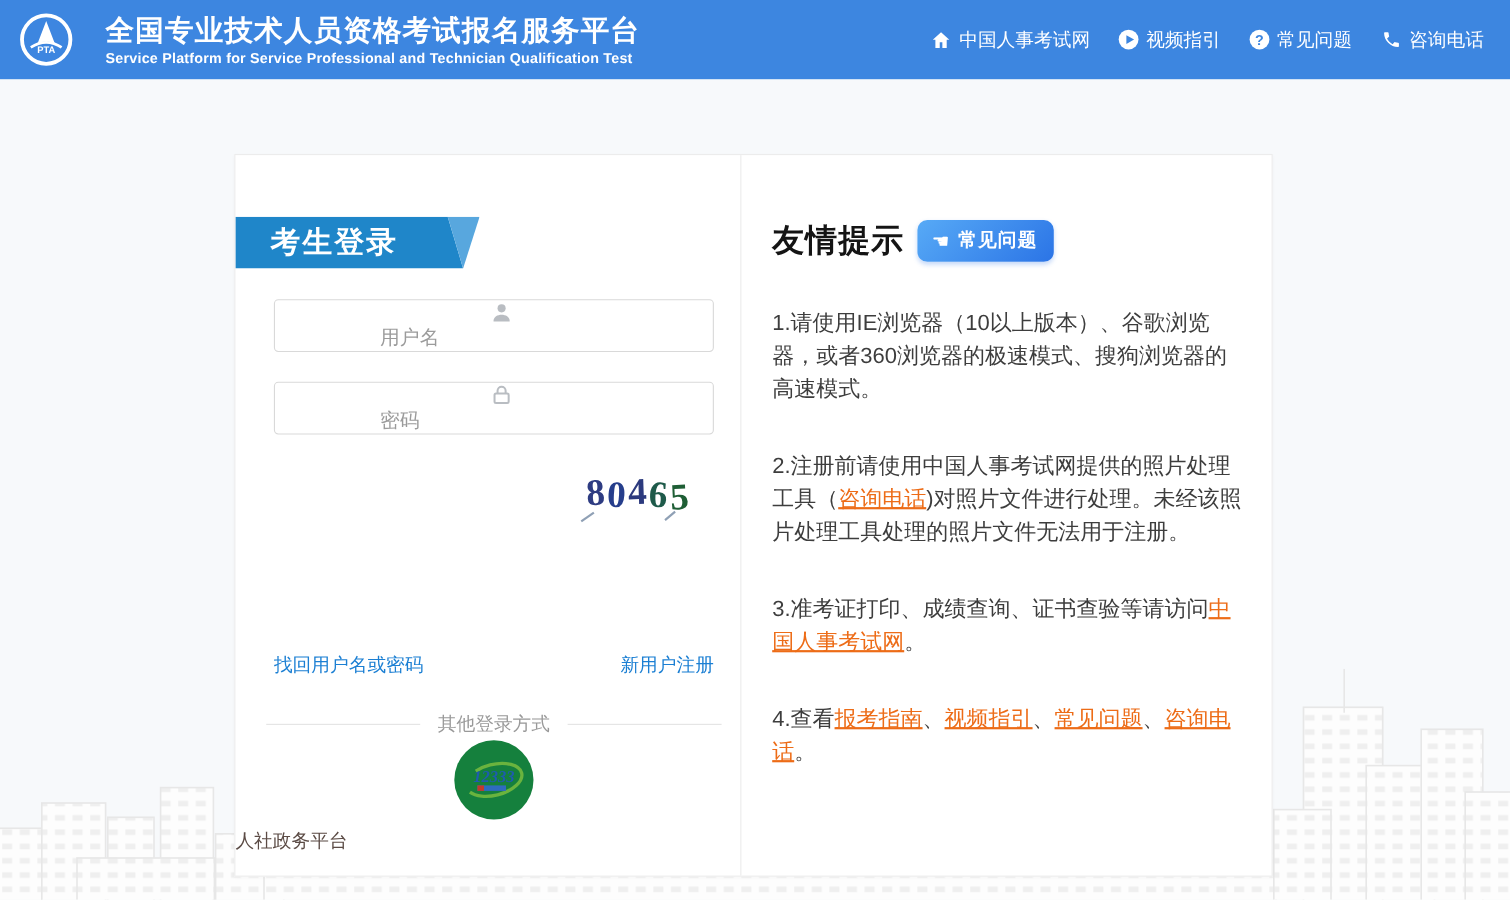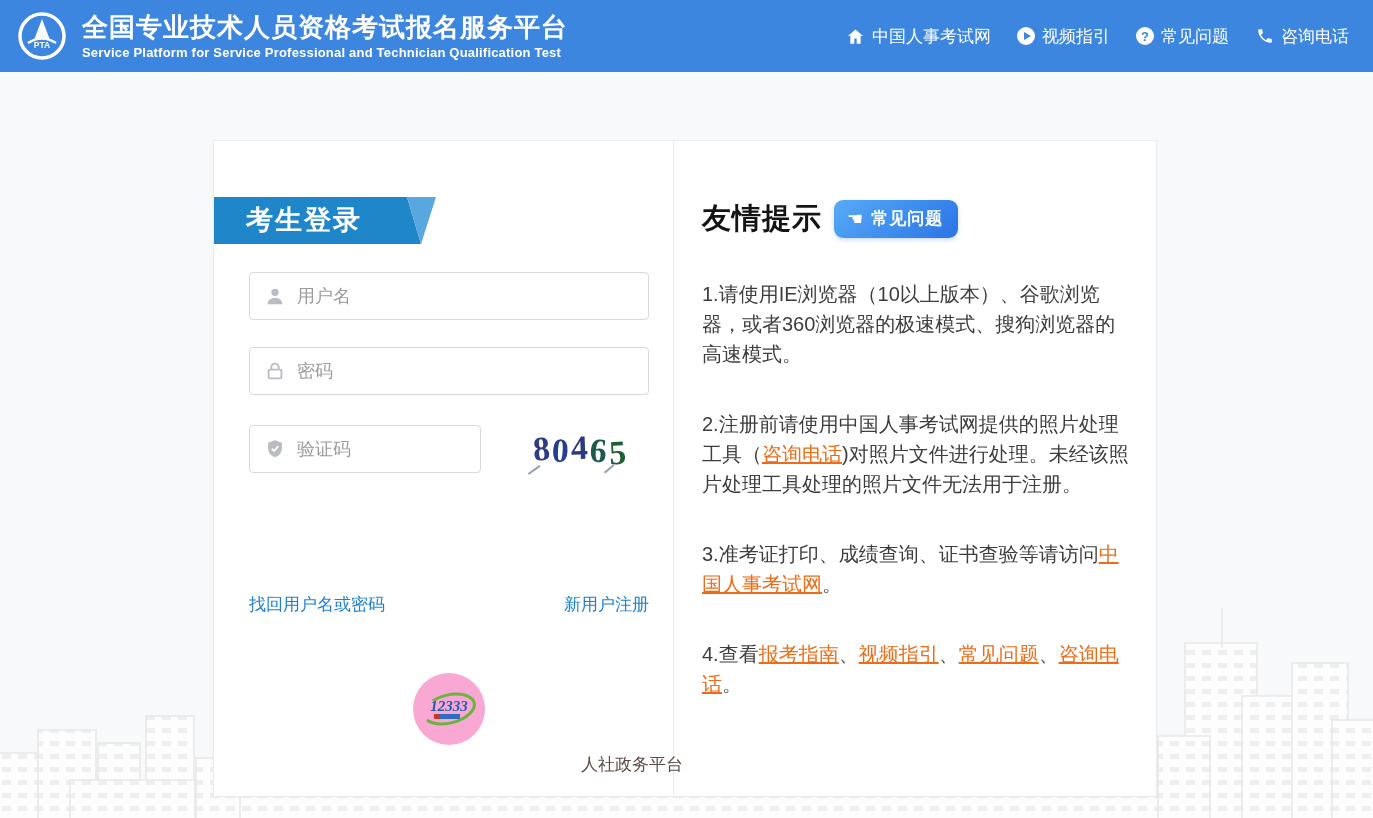--- a/index.html
+++ b/index.html
@@ -16,21 +16,21 @@
     z-index:0; pointer-events:none;
   }
 
   
   .header {
     position:absolute; left:0; top:0; width:1373px; height:72px;
     background:#3d86e0; z-index:5;
     display:flex; align-items:center;
   }
   .logo-wrap { margin-left:16px; width:52px; height:52px; flex:0 0 auto; }
-  .title-block { margin-left:14px; color:#fff; }
+  .title-block { margin-left:28px; color:#fff; }
   .title-cn { font-size:26px; font-weight:bold; letter-spacing:1px; line-height:30px; }
   .title-en { font-size:13px; font-weight:bold; margin-top:3px; letter-spacing:0.2px; }
   .header-nav { margin-left:auto; margin-right:24px; display:flex; align-items:center; gap:26px; }
   .nav-item { display:flex; align-items:center; gap:7px; color:#fff; font-size:17px; cursor:pointer; white-space:nowrap; }
   .nav-icon { width:19px; height:19px; display:inline-flex; align-items:center; justify-content:center; }
   .disc { width:18px; height:18px; border-radius:50%; background:#fff; display:inline-flex; align-items:center; justify-content:center; }
   .disc .tri { width:0; height:0; border-left:7px solid #3d86e0; border-top:4.5px solid transparent; border-bottom:4.5px solid transparent; margin-left:2px; }
   .disc .qm { color:#3d86e0; font-size:13px; font-weight:bold; line-height:1; }
 
   
@@ -48,21 +48,21 @@
   .banner svg { position:absolute; left:0; top:0; }
   .banner-text {
     position:absolute; left:32px; top:0; height:47px; line-height:47px;
     color:#fff; font-size:27px; font-weight:bold; letter-spacing:2px;
   }
 
   
   .field {
     position:absolute; left:35px; width:400px; height:48px;
     border:1px solid #d9d9d9; border-radius:4px; background:#fff;
-    display:flex; align-items:center; padding-left:14px;
+    display:flex; align-items:center; padding-left:14px;flex-direction:column;
   }
   .field input {
     border:none; outline:none; flex:1; font-size:18px; color:#333;
     font-family:"Liberation Sans","DejaVu Sans",sans-serif;
     margin-left:11px; background:transparent; height:40px;
   }
   .field input::placeholder { color:#9b9b9b; }
   .f-user { top:131px; }
   .f-pass { top:206px; }
   .f-captcha { top:284px; width:232px; }
@@ -98,25 +98,25 @@
     position:absolute; left:28px; top:506px; width:414px;
     display:flex; align-items:center; gap:16px;
     color:#999; font-size:17px;
   }
   .other-divider::before, .other-divider::after {
     content:""; flex:1; height:1px; background:#e3e3e3;
   }
 
   .gov-logo {
     position:absolute; left:199px; top:532px; width:72px; height:72px;
-    border-radius:50%; background:#f9a8d4; cursor:pointer;
+    border-radius:50%; background:#15803d; cursor:pointer;
     display:flex; align-items:center; justify-content:center;
   }
   .gov-label {
-    position:absolute; left:0; top:612px; width:469px; text-align:right;
+    position:absolute; left:0; top:612px; width:469px; text-align:left;
     color:#5b4b45; font-size:17px;
   }
 
   
   .tips-header { display:flex; align-items:center; gap:12px; }
   .tips-title { font-size:29px; font-weight:bold; color:#141414; letter-spacing:1px; }
   .faq-badge {
     display:inline-flex; align-items:center; gap:8px;
     background:linear-gradient(135deg,#57aaf6 0%,#2b74e6 100%);
     border-radius:9px; padding:7px 15px 8px 13px; cursor:pointer;
@@ -229,44 +229,38 @@
     <div class="field f-pass">
       <span class="field-icon">
         <svg viewBox="0 0 24 24" width="22" height="22" fill="none" stroke="#b9bdc2" stroke-width="2">
           <rect x="5" y="10.5" width="14" height="9.5" rx="1.5"></rect>
             <path d="M8 10.5V8a4 4 0 018 0v2.5"></path>
         </svg>
       </span>
       <input type="password" placeholder="密码" style="">
     </div>
 
-    <div class="field f-captcha">
-      <span class="field-icon">
-        <svg viewBox="0 0 24 24" width="22" height="22">
-            <path d="M12 2.5l7.5 2.8v6.2c0 4.8-3.2 8-7.5 9.5-4.3-1.5-7.5-4.7-7.5-9.5V5.3L12 2.5z" class="icon-gray"></path>
-            <polyline points="8.5,11.5 11,14 15.5,9" fill="none" stroke="#fff" stroke-width="2"></polyline>
-          </svg>
-      </span>
-      <input type="text" placeholder="验证码" style="">
-    </div>
 
     <div class="captcha-img">
         <span style="color: rgb(46, 60, 130); transform: rotate(-4deg) translateY(0px);">8</span>
         <span style="color: rgb(38, 62, 140); transform: rotate(3deg) translateY(2px);">0</span>
         <span style="color: rgb(44, 58, 126); transform: rotate(-2deg) translateY(-1px);">4</span>
         <span style="color: rgb(30, 90, 74); transform: rotate(4deg) translateY(2px);">6</span>
         <span style="color: rgb(30, 94, 53); transform: rotate(-3deg) translateY(4px);">5</span>
       </div>
 
 
     <div class="links-row">
       <a class="blue-link">找回用户名或密码</a>
       <a class="blue-link">新用户注册</a>
     </div>
 
+    <div class="other-divider">
+      <span>其他登录方式</span>
+    </div>
 
     <div class="gov-logo">
       <svg viewBox="0 0 64 64" width="64" height="64">
         <ellipse cx="32" cy="32" rx="26" ry="14" fill="none" stroke="#6ab33e" stroke-width="3" transform="rotate(-14 32 32)" stroke-dasharray="58 24"></ellipse>
         <text x="32" y="34" text-anchor="middle" font-size="15" font-weight="bold" font-style="italic" fill="#1e5bb0" font-family="Liberation Serif, serif">12333</text>
         <rect x="17" y="37" width="26" height="5" fill="#2f6bbf"></rect>
         <rect x="17" y="37" width="6" height="5" fill="#c23a2b"></rect>
       </svg>
     </div>
     <div class="gov-label">人社政务平台</div>

